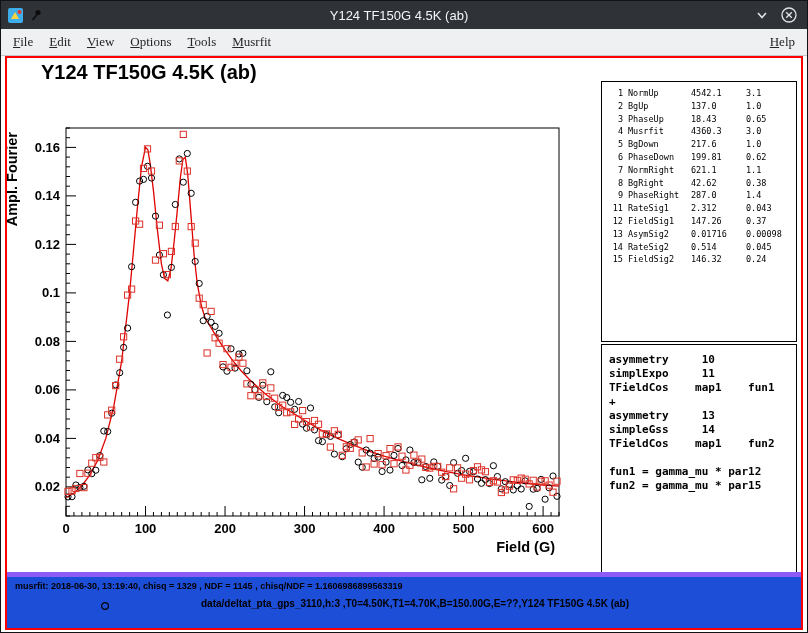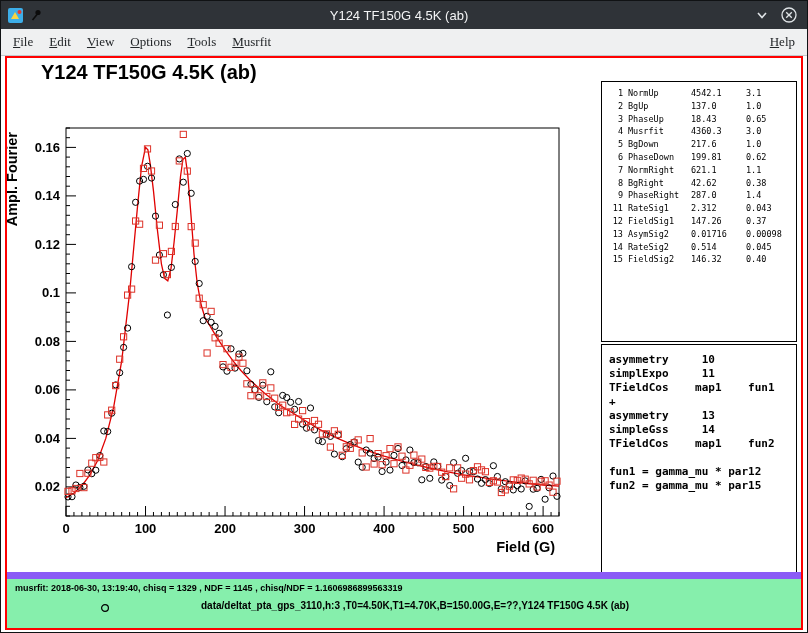--- a/index.html
+++ b/index.html
@@ -28,21 +28,21 @@
   #plot .axis-title{font-size:14.5px;}
   .param-box{position:absolute;left:594px;top:23px;width:196px;height:261px;border:1px solid #000;
              background:#fff;font-family:"DejaVu Sans Mono",monospace;font-size:8.5px;color:#000;
              padding:5px 0 0 7px;box-sizing:border-box;}
   .param-row{display:grid;grid-template-columns:14px 58px 50px auto;column-gap:5px;line-height:12.8px;}
   .param-row .idx{text-align:right;}
   .theory-box{position:absolute;left:594px;top:286px;width:196px;height:241px;border:1px solid #000;
               background:#fff;font-family:"DejaVu Sans Mono",monospace;font-size:11px;font-weight:bold;
               color:#000;padding:8px 0 0 7px;box-sizing:border-box;white-space:pre;line-height:14px;}
   
-  .info-pad{position:absolute;left:0;right:0;top:514px;bottom:0;border-top:7px solid #8b5cf6;background:#86efac;}
+  .info-pad{position:absolute;left:0;right:0;top:514px;bottom:0;border-top:5px solid #8b5cf6;background:#1d4ed8;}
   .fit-info{position:absolute;left:8px;top:4px;font-size:9px;font-weight:bold;color:#000;white-space:nowrap;}
   .legend{position:absolute;left:0;right:0;top:17px;}
   .legend-row{height:20px;position:relative;}
   .legend-marker{position:absolute;left:92px;top:4px;}
   .legend-label{position:absolute;left:194px;top:4px;font-size:10px;font-weight:bold;color:#000;white-space:nowrap;}
 </style>
 </head>
 <body>
 
 <div class="window">
@@ -544,21 +544,21 @@
           <div class="param-row">
             <span class="idx">14</span>
             <span class="name">RateSig2</span>
             <span class="value">0.514</span>
             <span class="error">0.045</span>
           </div>
           <div class="param-row">
             <span class="idx">15</span>
             <span class="name">FieldSig2</span>
             <span class="value">146.32</span>
-            <span class="error">0.40</span>
+            <span class="error">0.24</span>
           </div>
         </div>
       <div class="theory-box" id="theory-box">asymmetry     10
 simplExpo     11
 TFieldCos    map1    fun1
 +
 asymmetry     13
 simpleGss     14
 TFieldCos    map1    fun2
 

